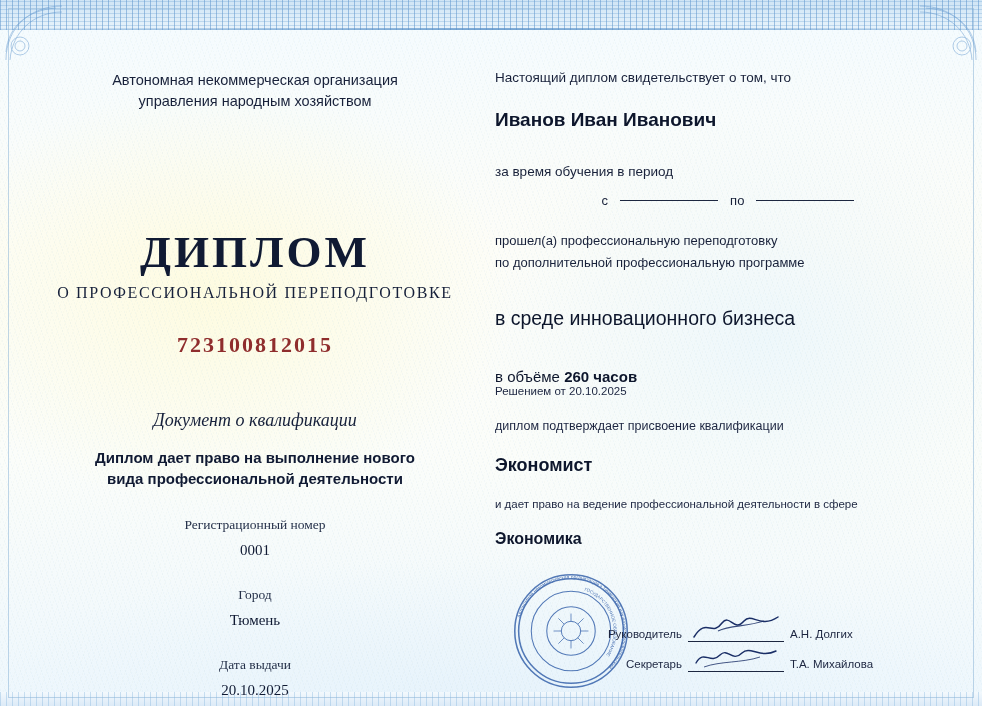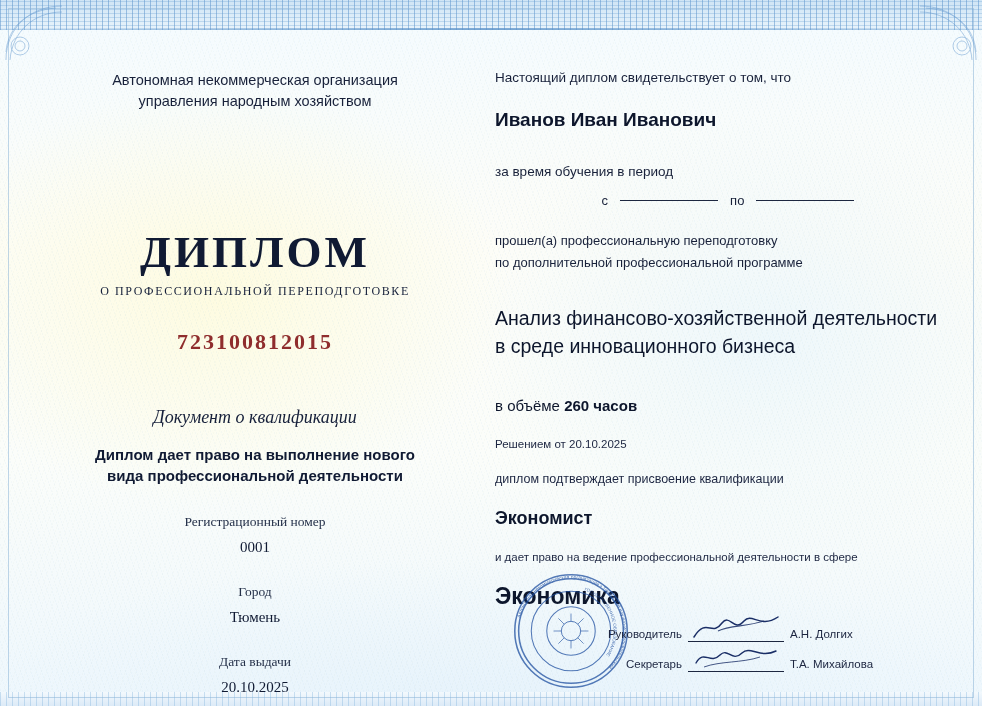--- a/index.html
+++ b/index.html
@@ -96,21 +96,21 @@
     font-family: "Liberation Serif", serif;
     font-size: 45px;
     font-weight: bold;
     letter-spacing: 3px;
     color: #101a33;
     margin-top: 118px;
     line-height: 1;
   }
   .diploma-sub {
     font-family: "Liberation Serif", serif;
-    font-size: 12px;
+    font-size: 16px;
     letter-spacing: 1.6px;
     color: #16203a;
     margin-top: 9px;
   }
   .doc-number {
     font-family: "Liberation Serif", serif;
     font-size: 22px;
     font-weight: bold;
     letter-spacing: 2px;
     color: #8f2d2d;
@@ -188,40 +188,39 @@
   }
   .r-hours {
     font-size: 15px;
     color: #0d162c;
     margin-top: 36px;
   }
   .r-hours b { font-weight: bold; }
   .r-decision {
     font-size: 11.5px;
     color: #1c2540;
-    margin-top: 24px;
   }
   .r-confirm {
     font-size: 12.5px;
     color: #1c2540;
     margin-top: 22px;
   }
   .r-qualification {
     font-size: 18px;
     font-weight: bold;
     color: #0d162c;
     margin-top: 22px;
   }
   .r-grants {
     font-size: 11.5px;
     color: #1c2540;
     margin-top: 22px;
   }
   .r-sphere {
-    font-size: 23px;
+    font-size: 16px;
     font-weight: bold;
     color: #0d162c;
     margin-top: 20px;
   }
 
   .signatures {
     position: absolute;
     left: 600px;
     bottom: 34px;
     width: 340px;
@@ -324,25 +323,24 @@
 
     <div class="r-dates">
       <span>с</span>
       <span class="rule"></span>
       <span>по</span>
       <span class="rule"></span>
     </div>
 
     <div class="r-passed">
       <div>прошел(а) профессиональную переподготовку</div>
-      <div>по дополнительной профессиональной программе</div>
+      <div>по дополнительной профессиональную программе</div>
     </div>
 
     <div class="r-program">
-      <div>Анализ финансово-хозяйственной деятельности</div>
       <div>в среде инновационного бизнеса</div>
     </div>
 
     <div class="r-hours">
       <span>в объёме</span>
       <b>260 часов</b>
     </div>
 
     <div class="r-decision">Решением от 20.10.2025</div>
     <div class="r-confirm">диплом подтверждает присвоение квалификации</div>

